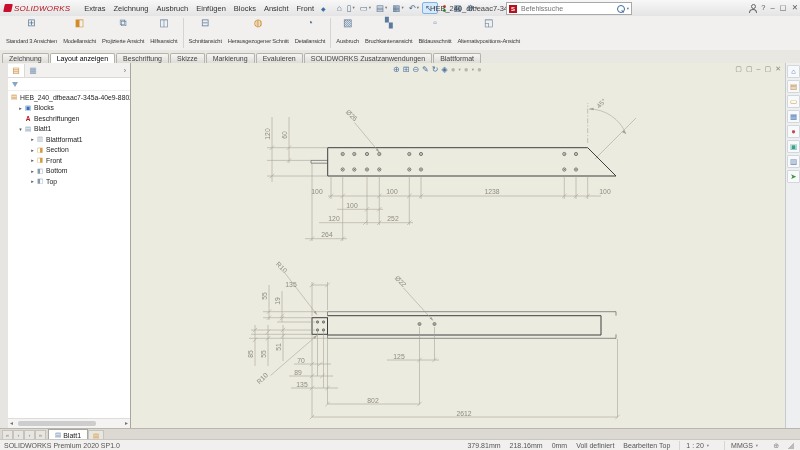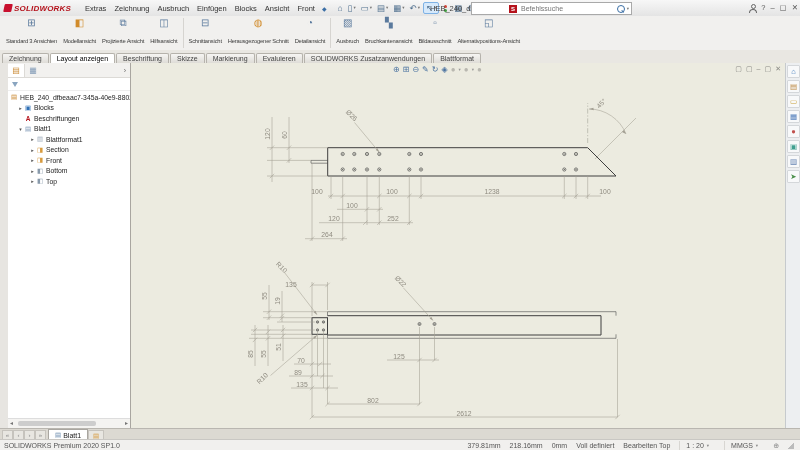--- a/index.html
+++ b/index.html
@@ -5,34 +5,34 @@
   html,body{margin:0;padding:0;background:#fff;}
   #app{position:relative;width:800px;height:450px;overflow:hidden;
        font-family:"Liberation Sans",sans-serif;background:#ecebe0;
        -webkit-font-smoothing:antialiased;}
   
   #titlebar{position:absolute;left:0;top:0;width:800px;height:16px;
     background:linear-gradient(#f7f7f7,#e4e4e4);border-bottom:1px solid #cfcfcf;
     display:flex;align-items:center;font-size:7.5px;color:#333;}
   #logo{display:flex;align-items:center;margin-left:4px;gap:2px;}
   #logo .mark{width:8px;height:8px;background:#c8102e;transform:skewX(-12deg);border-radius:1px;}
-  #logo .word{font-weight:bold;font-style:italic;color:#b5121b;font-size:8px;letter-spacing:.2px;}
+  #logo .word{font-weight:normal;font-style:italic;color:#b5121b;font-size:8px;letter-spacing:.2px;}
   #menus{display:flex;margin-left:10px;}
   #menus span{padding:1px 4px;cursor:default;}
   .pin{color:#3a6ea5;font-size:6px;margin:0 3px;}
   #quickbar{display:flex;align-items:center;margin-left:6px;gap:1px;}
   #quickbar .qb{display:flex;align-items:center;padding:0 2px;color:#50708f;font-size:8.5px;line-height:10px;}
   #quickbar .qb .car{font-size:4.5px;color:#777;margin-left:1px;}
   #quickbar .qb.sel{background:#d6e9fb;border:1px solid #7fb2e5;border-radius:2px;}
   .traffic{display:inline-flex;flex-direction:column;gap:1px;padding:0 2px;}
   .traffic i{width:3px;height:3px;border-radius:50%;display:block;}
   #win-title{position:absolute;left:430px;right:175px;text-align:center;font-size:7.5px;color:#444;
     white-space:nowrap;overflow:hidden;}
   #searchbox{position:absolute;right:168px;top:2px;width:124px;height:11px;background:#fff;
-    border:1px solid #a9a9a9;display:flex;align-items:center;font-size:7px;color:#999;padding-left:35px;}
+    border:1px solid #a9a9a9;display:flex;align-items:center;font-size:7px;color:#999;}
   #searchbox .s-ic{width:8px;height:8px;background:#b5121b;color:#fff;font-size:6px;line-height:8px;
     text-align:center;margin:0 2px;font-weight:bold;}
   .mag{position:relative;width:6px;height:6px;border:1.1px solid #3a6ea5;border-radius:50%;display:inline-block;}
   .mag::after{content:"";position:absolute;left:4.5px;top:4.5px;width:3px;height:1.1px;background:#3a6ea5;
     transform:rotate(45deg);transform-origin:0 0;}
   #searchbox .car{font-size:4.5px;color:#777;margin:0 2px;}
   #search-input{flex:1;border:0;outline:0;font-size:7px;color:#666;background:transparent;min-width:10px;}
   #tb-right{position:absolute;right:2px;top:0;height:16px;display:flex;align-items:center;gap:5px;color:#555;}
   .person{position:relative;width:8px;height:8px;}
   .person::before{content:"";position:absolute;left:2.4px;top:0;width:3px;height:3px;border-radius:50%;border:1px solid #666;}

